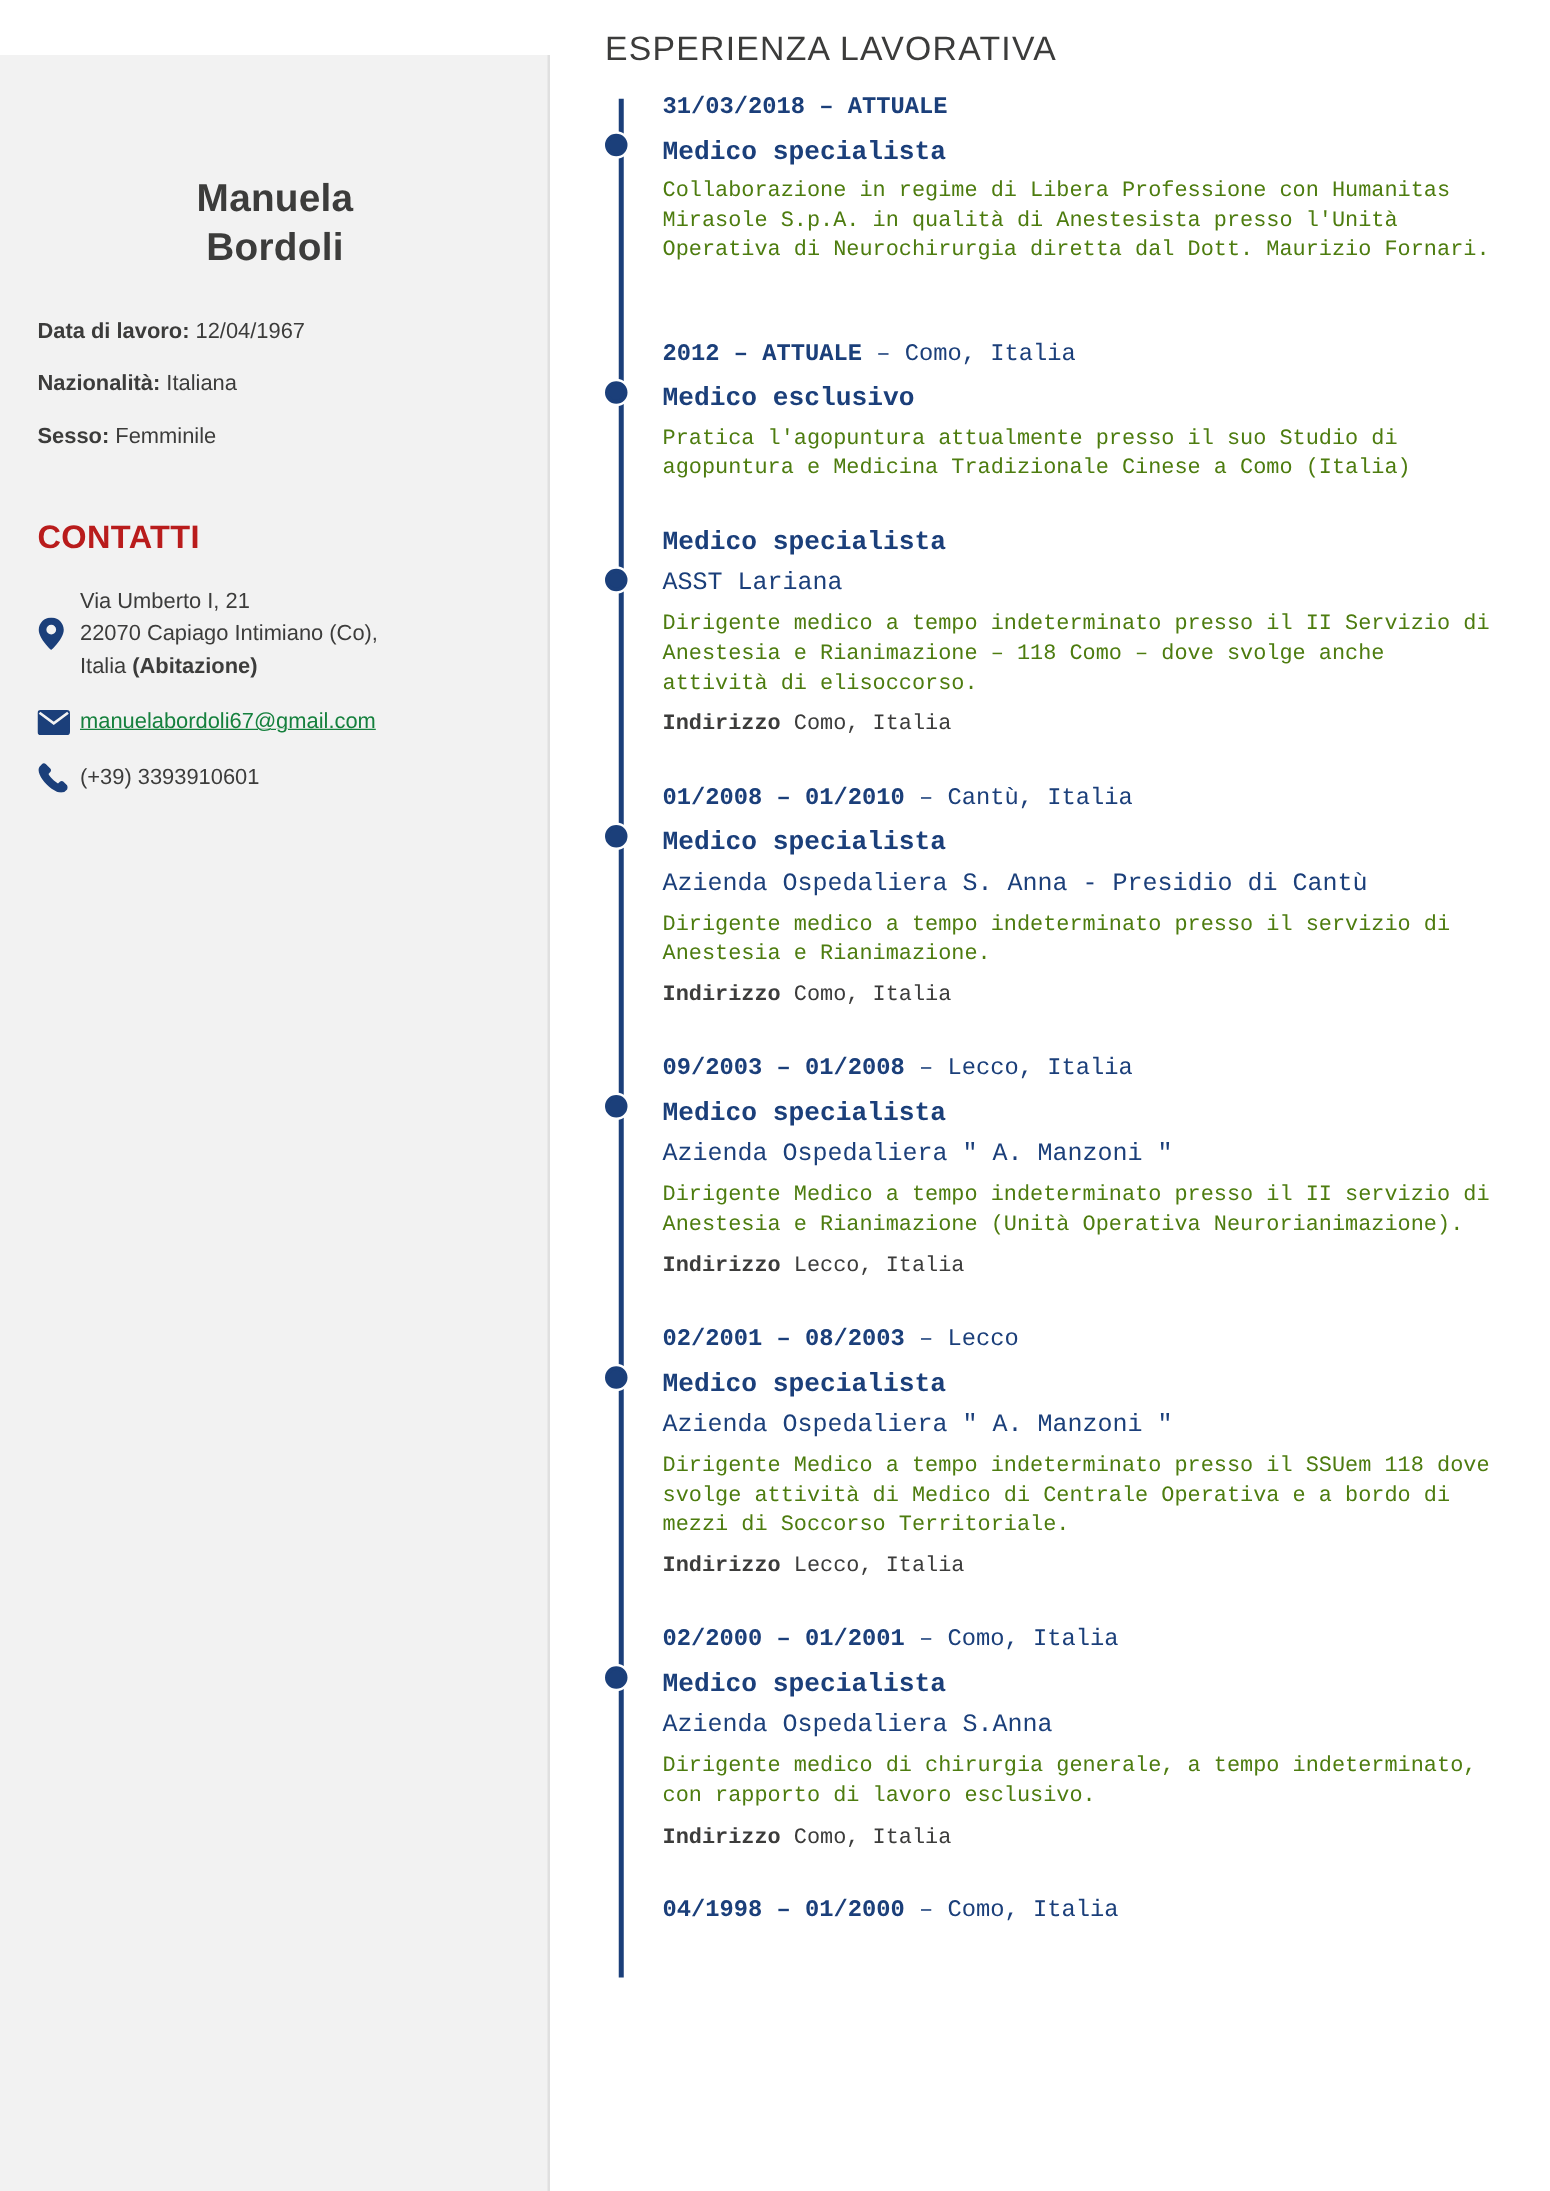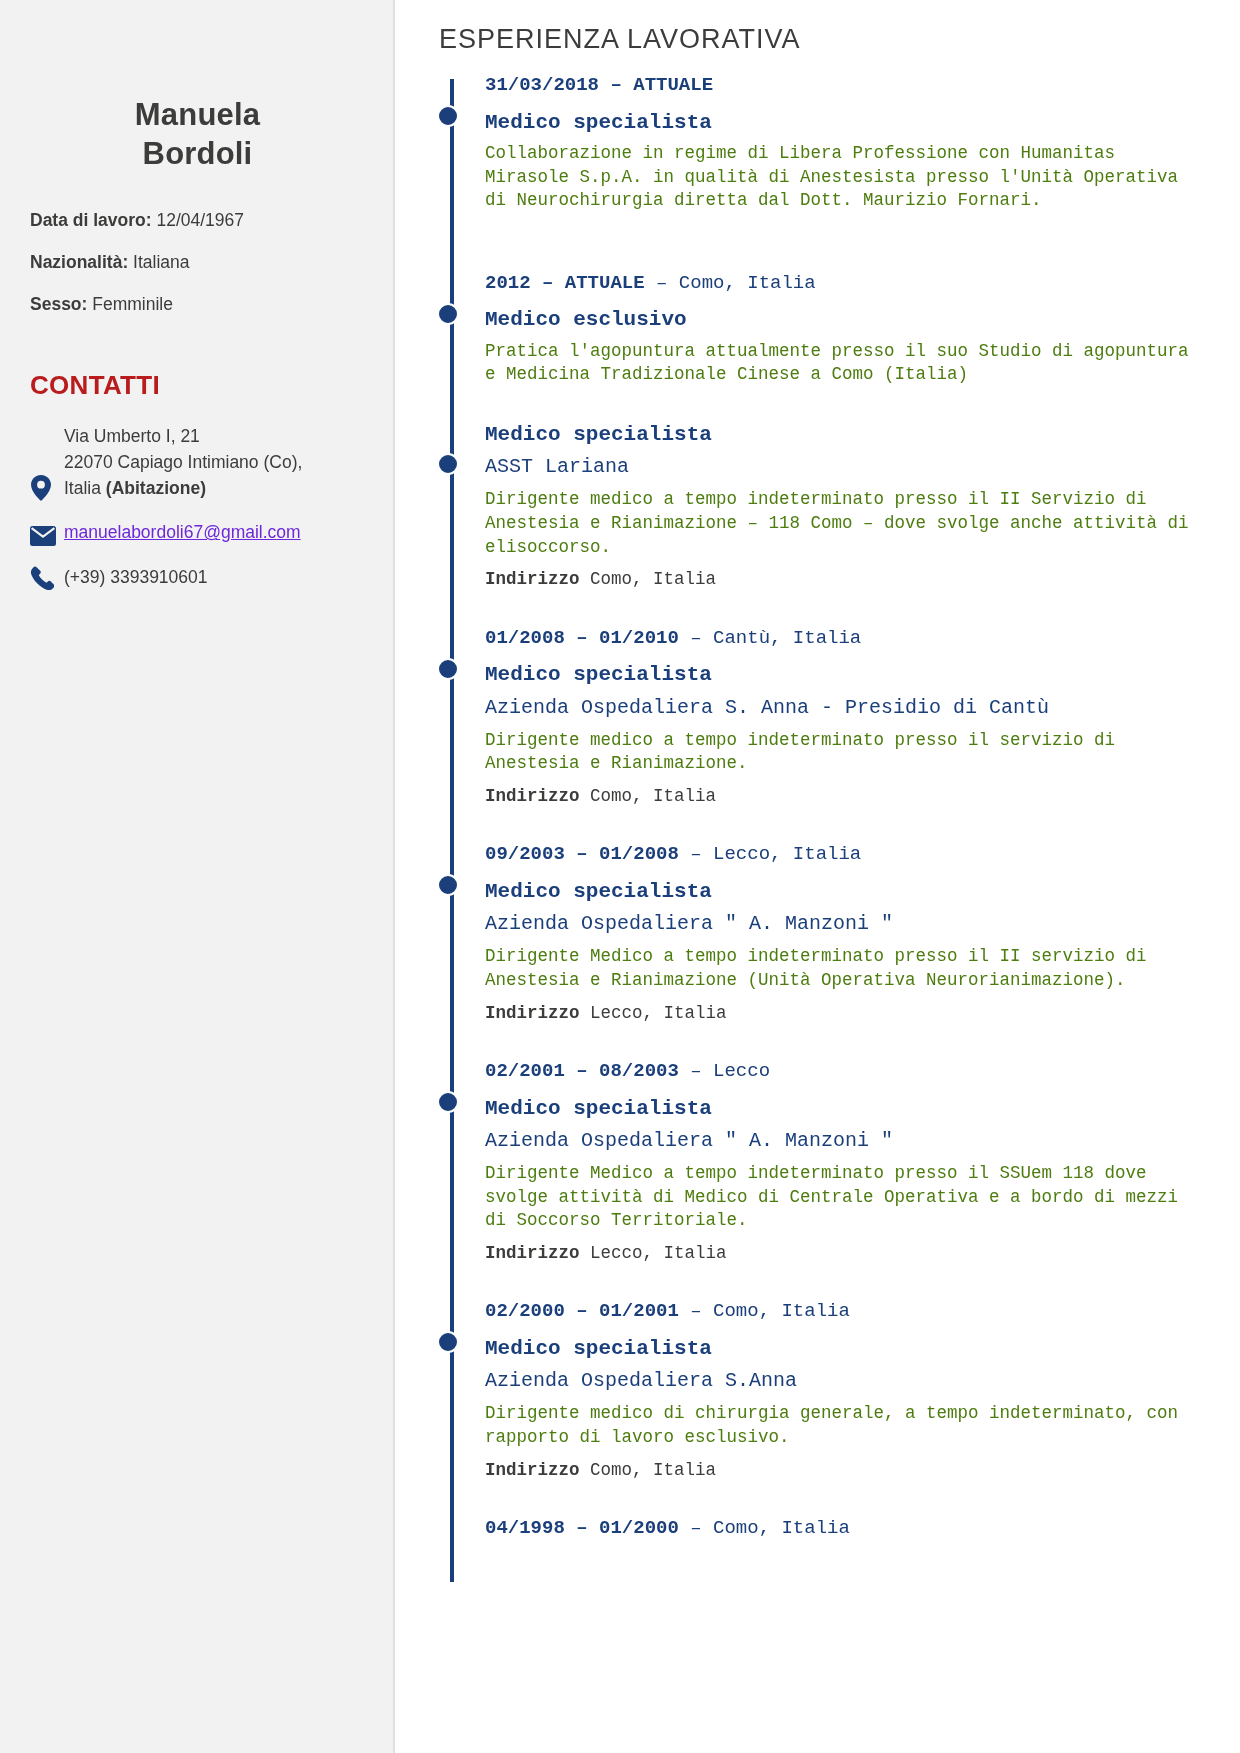--- a/index.html
+++ b/index.html
@@ -18,24 +18,25 @@
   .page {
     width: 1240px;
     min-height: 1753px;
     display: flex;
     position: relative;
     background: #ffffff;
   }
 
   
   .sidebar {
-    width: 395px;
+    width: 440px;
     background: #f2f2f2;
     padding: 96px 30px 40px 30px;
     position: relative;
+    margin-top: 44px;
   }
   .sidebar::after {
     content: "";
     position: absolute;
     top: 0; right: 0; bottom: 0;
     width: 2px;
     background: #e0e0e0;
   }
   .cand-name {
     text-align: center;
@@ -56,39 +57,39 @@
   .sec-title {
     font-size: 26px;
     font-weight: bold;
     color: #b91c1c;
     margin-top: 52px;
     margin-bottom: 22px;
     letter-spacing: 0.3px;
   }
   .contact-row {
     display: flex;
-    align-items: flex-end;
+    align-items: center;
     margin-bottom: 18px;
   }
   .contact-icon {
     width: 34px;
     min-width: 34px;
     padding-top: 2px;
     color: #1b3f7a;
     display: flex;
     justify-content: flex-start;
   }
   .contact-text {
     font-size: 17.5px;
     line-height: 1.5;
     color: #3c3c3b;
   }
   .contact-text b { font-weight: bold; }
   .contact-text a {
-    color: #6d28d9;
+    color: #15803d;
     text-decoration: underline;
     word-break: break-all;
   }
 
   
   .main {
     flex: 1;
     padding: 24px 40px 40px 44px;
     position: relative;
   }

